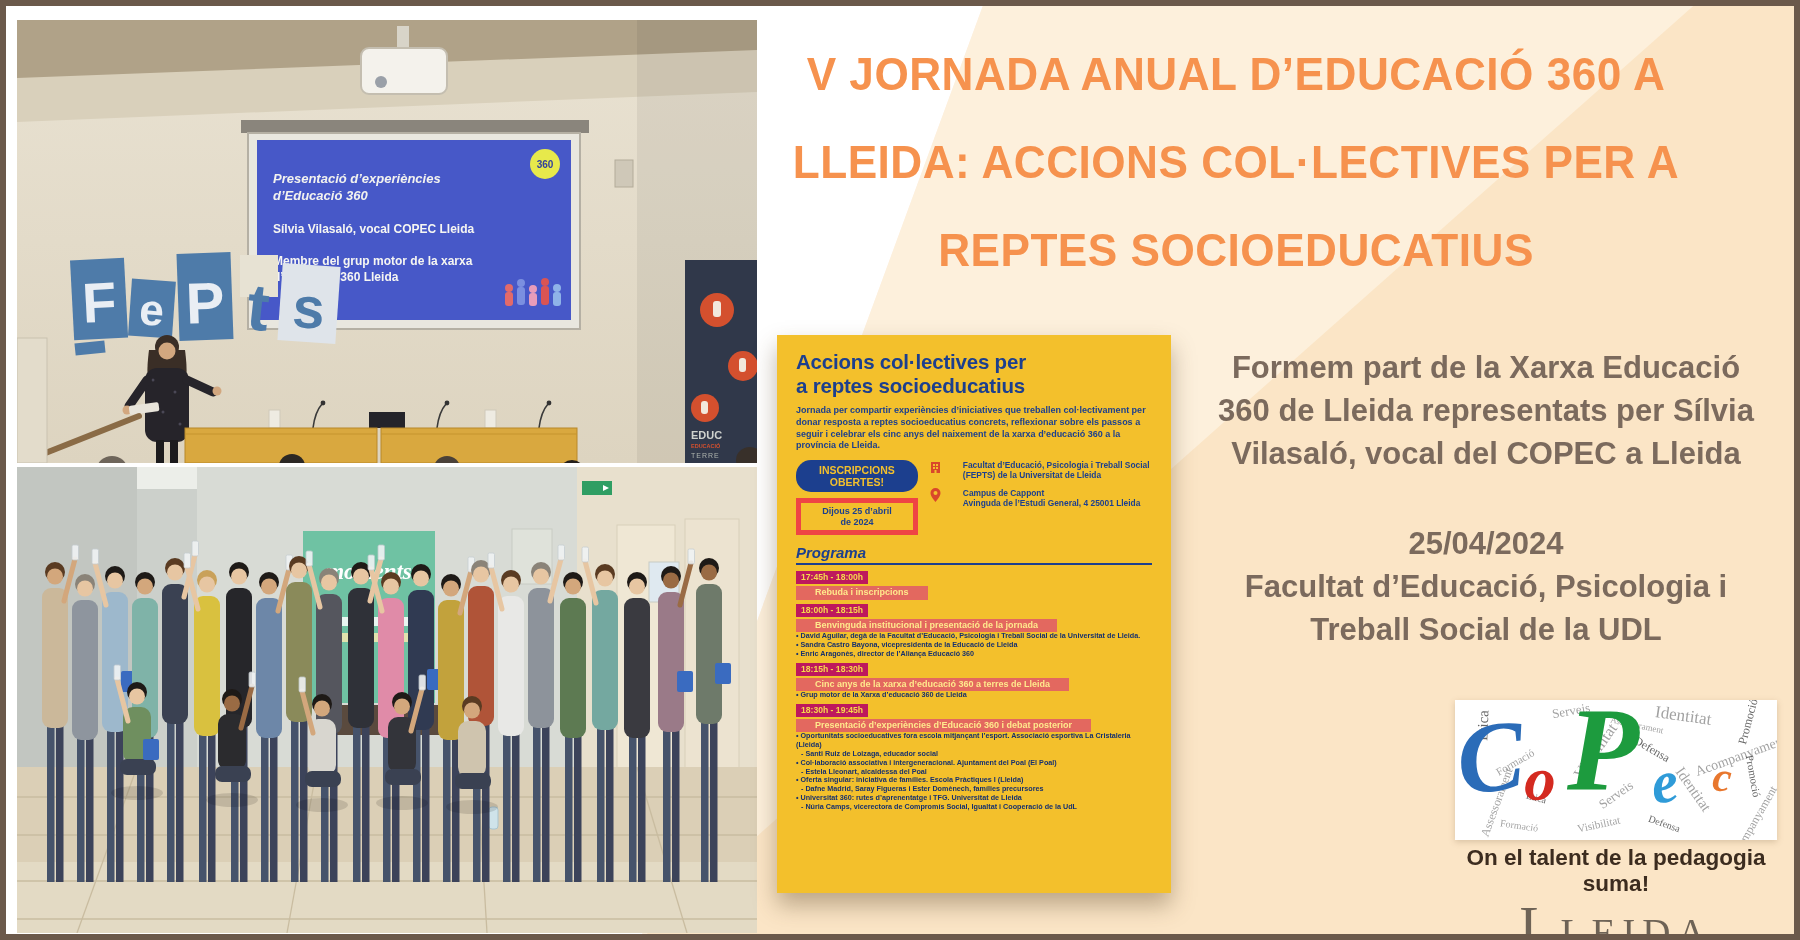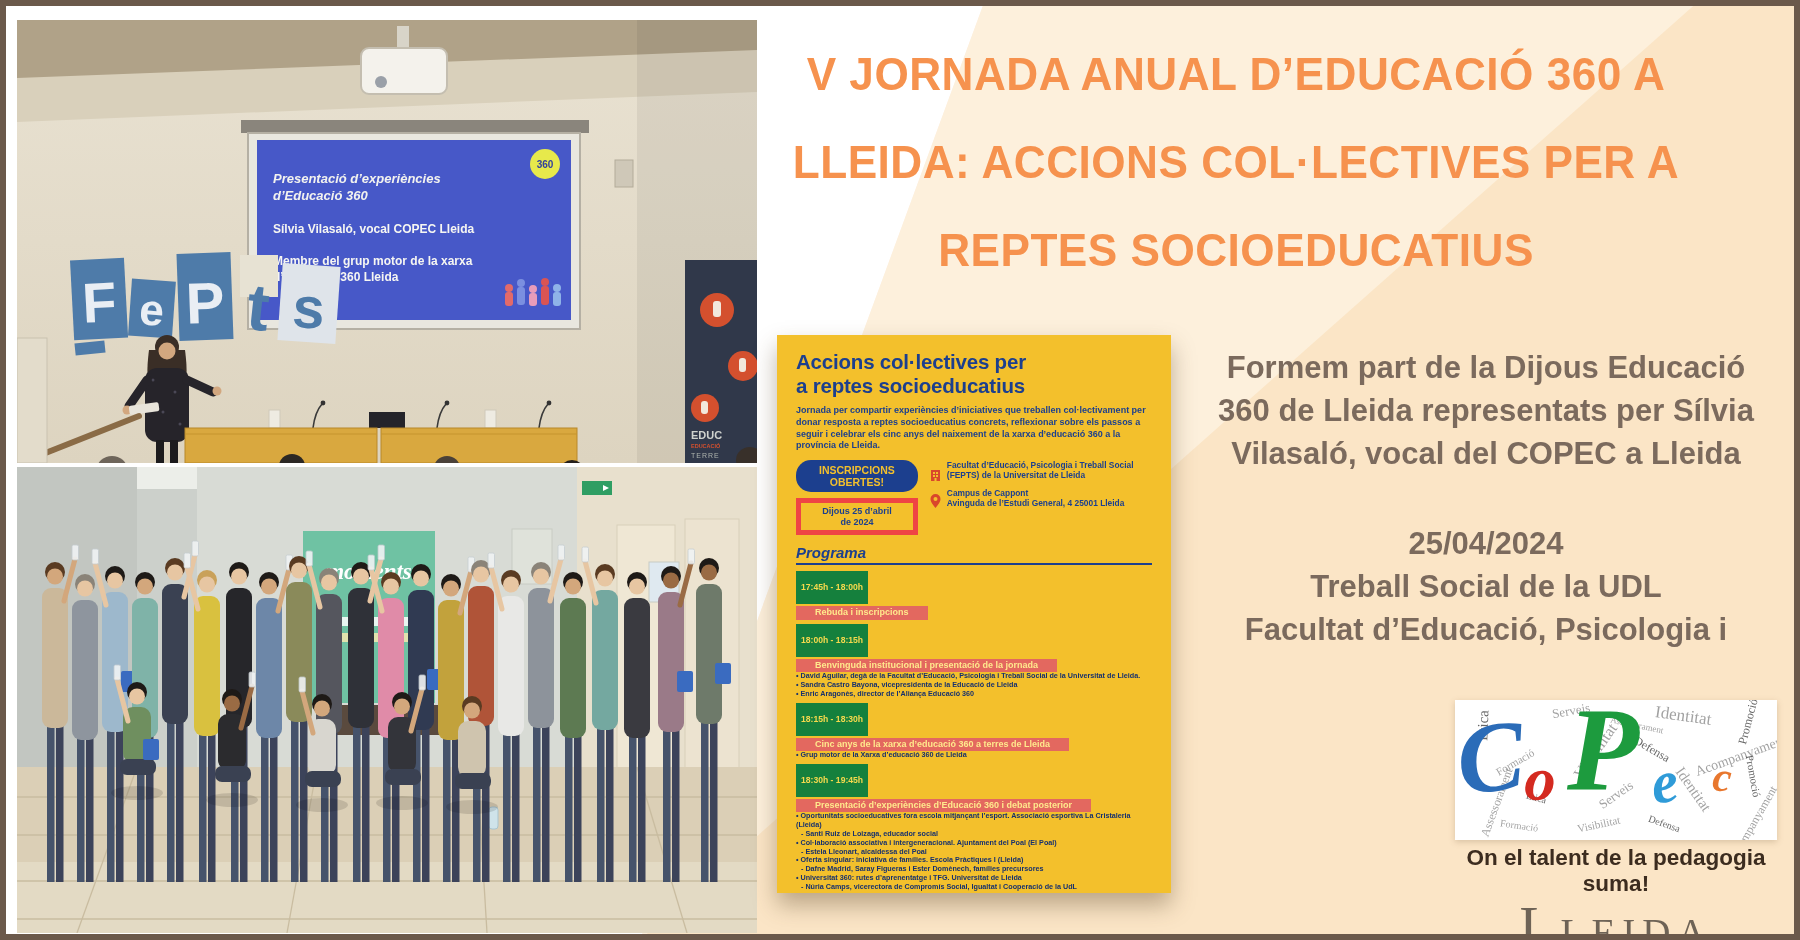--- a/index.html
+++ b/index.html
@@ -37,27 +37,27 @@
     box-shadow:0 12px 22px rgba(90,70,40,.4);color:#1c3f8e;}
   .p-title{font-size:20.5px;line-height:24px;font-weight:800;letter-spacing:-.2px;}
   .p-sub{font-size:13px;line-height:15.5px;font-weight:bold;margin-top:8px;}
   .p-intro{font-size:9px;line-height:11.8px;font-weight:600;margin-top:7px;}
   .p-info{display:flex;margin-top:8px;gap:12px;align-items:flex-start;}
   .insc{background:#1c3f8e;color:#f3c02c;font-size:10.5px;font-weight:800;text-align:center;
         padding:4px 23px;line-height:12px;border-radius:15px;}
   .datebox{border:5px solid #ef4444;color:#1c3f8e;font-size:9px;font-weight:bold;text-align:center;
         padding:3px 6px;line-height:10.5px;margin-top:6px;}
   .venues{display:flex;flex-direction:column;gap:7px;}
-  .vrow{display:flex;gap:6px;align-items:flex-end;}
+  .vrow{display:flex;gap:22px;align-items:flex-start;}
   .vtext{font-size:8.4px;line-height:10.2px;font-weight:600;white-space:pre-line;}
   .p-prog{margin-top:9px;font-size:15px;font-style:italic;font-weight:800;}
   .p-hr{border:none;border-top:2px solid #1c3f8e;margin:2px 0 6px 0;}
   .entry{margin-bottom:4px;}
   .chip{display:table;font-weight:bold;}
-  .time{background:#15803d;color:#f6d94d;font-size:8.6px;padding:11px 5px;line-height:11px;}
+  .time{background:#be185d;color:#f6d94d;font-size:8.6px;padding:1px 5px;line-height:11px;}
   .session{background:#e3685f;color:#ffe98c;font-size:9px;padding:1px 19px;line-height:11.5px;margin-top:2px;}
   .bullet{font-size:7.2px;line-height:8.8px;color:#16306e;margin-top:0;font-weight:600;}
   .bullet .sub{display:block;padding-left:5px;}
 </style>
 </head>
 <body>
 
 <div id="canvas">
 
   <svg id="bg" width="1800" height="940">
@@ -403,27 +403,27 @@
       </g>
   </svg>
 
   <div class="title-block">
     <div>V JORNADA ANUAL D’EDUCACIÓ 360 A</div>
     <div>LLEIDA: ACCIONS COL·LECTIVES PER A</div>
     <div>REPTES SOCIOEDUCATIUS</div>
   </div>
 
   <div class="about-block">
-    <div>Formem part de la Dijous Educació</div>
+    <div>Formem part de la Xarxa Educació</div>
     <div>360 de Lleida representats per Sílvia</div>
     <div>Vilasaló, vocal del COPEC a Lleida</div>
     <div class="about-gap"></div>
     <div>25/04/2024</div>
+    <div>Facultat d’Educació, Psicologia i</div>
     <div>Treball Social de la UDL</div>
-    <div>Facultat d’Educació, Psicologia i</div>
   </div>
 
   <div class="copec">
     <div class="cloud" id="cloud">
         <span style="left: 4%; top: 12%; font-size: 15px; transform: rotate(-88deg); opacity: 0.9;">Ètica</span>
         <span style="left: 30%; top: 2%; font-size: 13px; transform: rotate(-10deg); opacity: 0.55;">Serveis</span>
         <span style="left: 62%; top: 4%; font-size: 17px; transform: rotate(8deg); opacity: 0.55;">Identitat</span>
         <span style="left: 84%; top: 10%; font-size: 12px; transform: rotate(-75deg); opacity: 0.9;">Promoció</span>
         <span style="left: 12%; top: 40%; font-size: 11px; transform: rotate(-30deg); opacity: 0.55;">Formació</span>
         <span style="left: 34%; top: 30%; font-size: 16px; transform: rotate(-55deg); opacity: 0.55;">Visibilitat</span>

